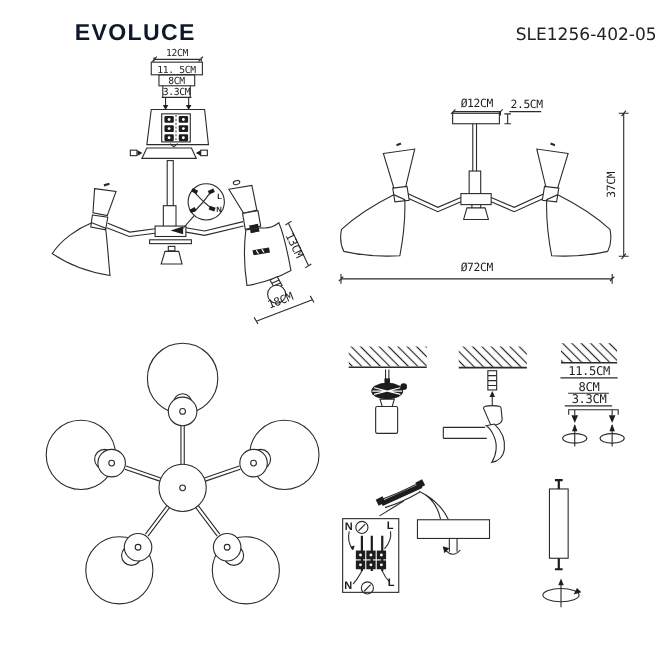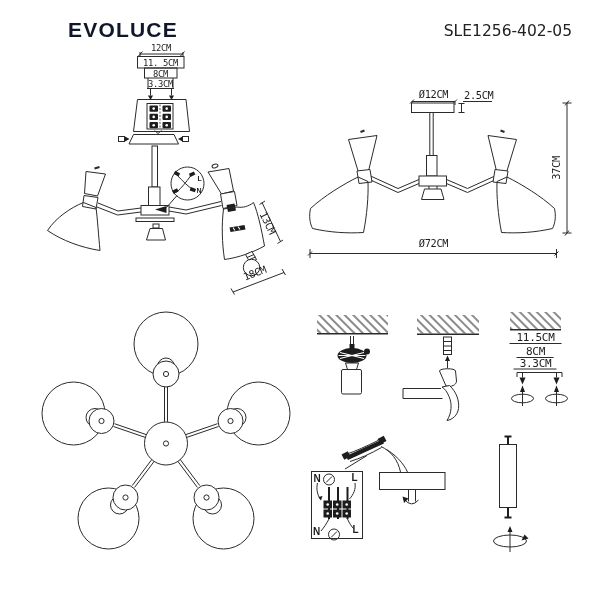--- a/index.html
+++ b/index.html
@@ -1,20 +1,20 @@
 <!DOCTYPE html>
 <html><head>
 <meta charset="utf-8">
 <style>
   html,body{margin:0;padding:0;background:#fff;}
   .page{position:relative;width:600px;height:600px;background:#fff;overflow:hidden;
         font-family:"Liberation Sans",sans-serif;}
   .brand{position:absolute;left:28px;top:18px;font-family:"Liberation Sans",sans-serif;
          font-weight:700;font-size:21px;letter-spacing:1.2px;color:#0f172a;margin-left:40px;}
-  .model{position:absolute;right:28px;top:22px;font-family:"DejaVu Sans",sans-serif;
+  .model{position:absolute;right:3px;top:22px;font-family:"DejaVu Sans",sans-serif;
          font-size:15.5px;color:#222;}
   svg{position:absolute;left:0;top:0;}
   .ln{fill:none;stroke:#2b2b2b;stroke-width:1;}
   .fw{fill:#ffffff;stroke:#2b2b2b;stroke-width:1;}
   .fb{fill:#1d1d1d;stroke:none;}
   .wl{stroke:#ffffff;stroke-width:1.1;fill:none;}
   .dim{font-family:"DejaVu Sans Mono",monospace;fill:#1d1d1d;letter-spacing:-0.3px;}
   .t9{font-size:8.8px;}
   .t10{font-size:10.3px;}
   .t11{font-size:11px;}

